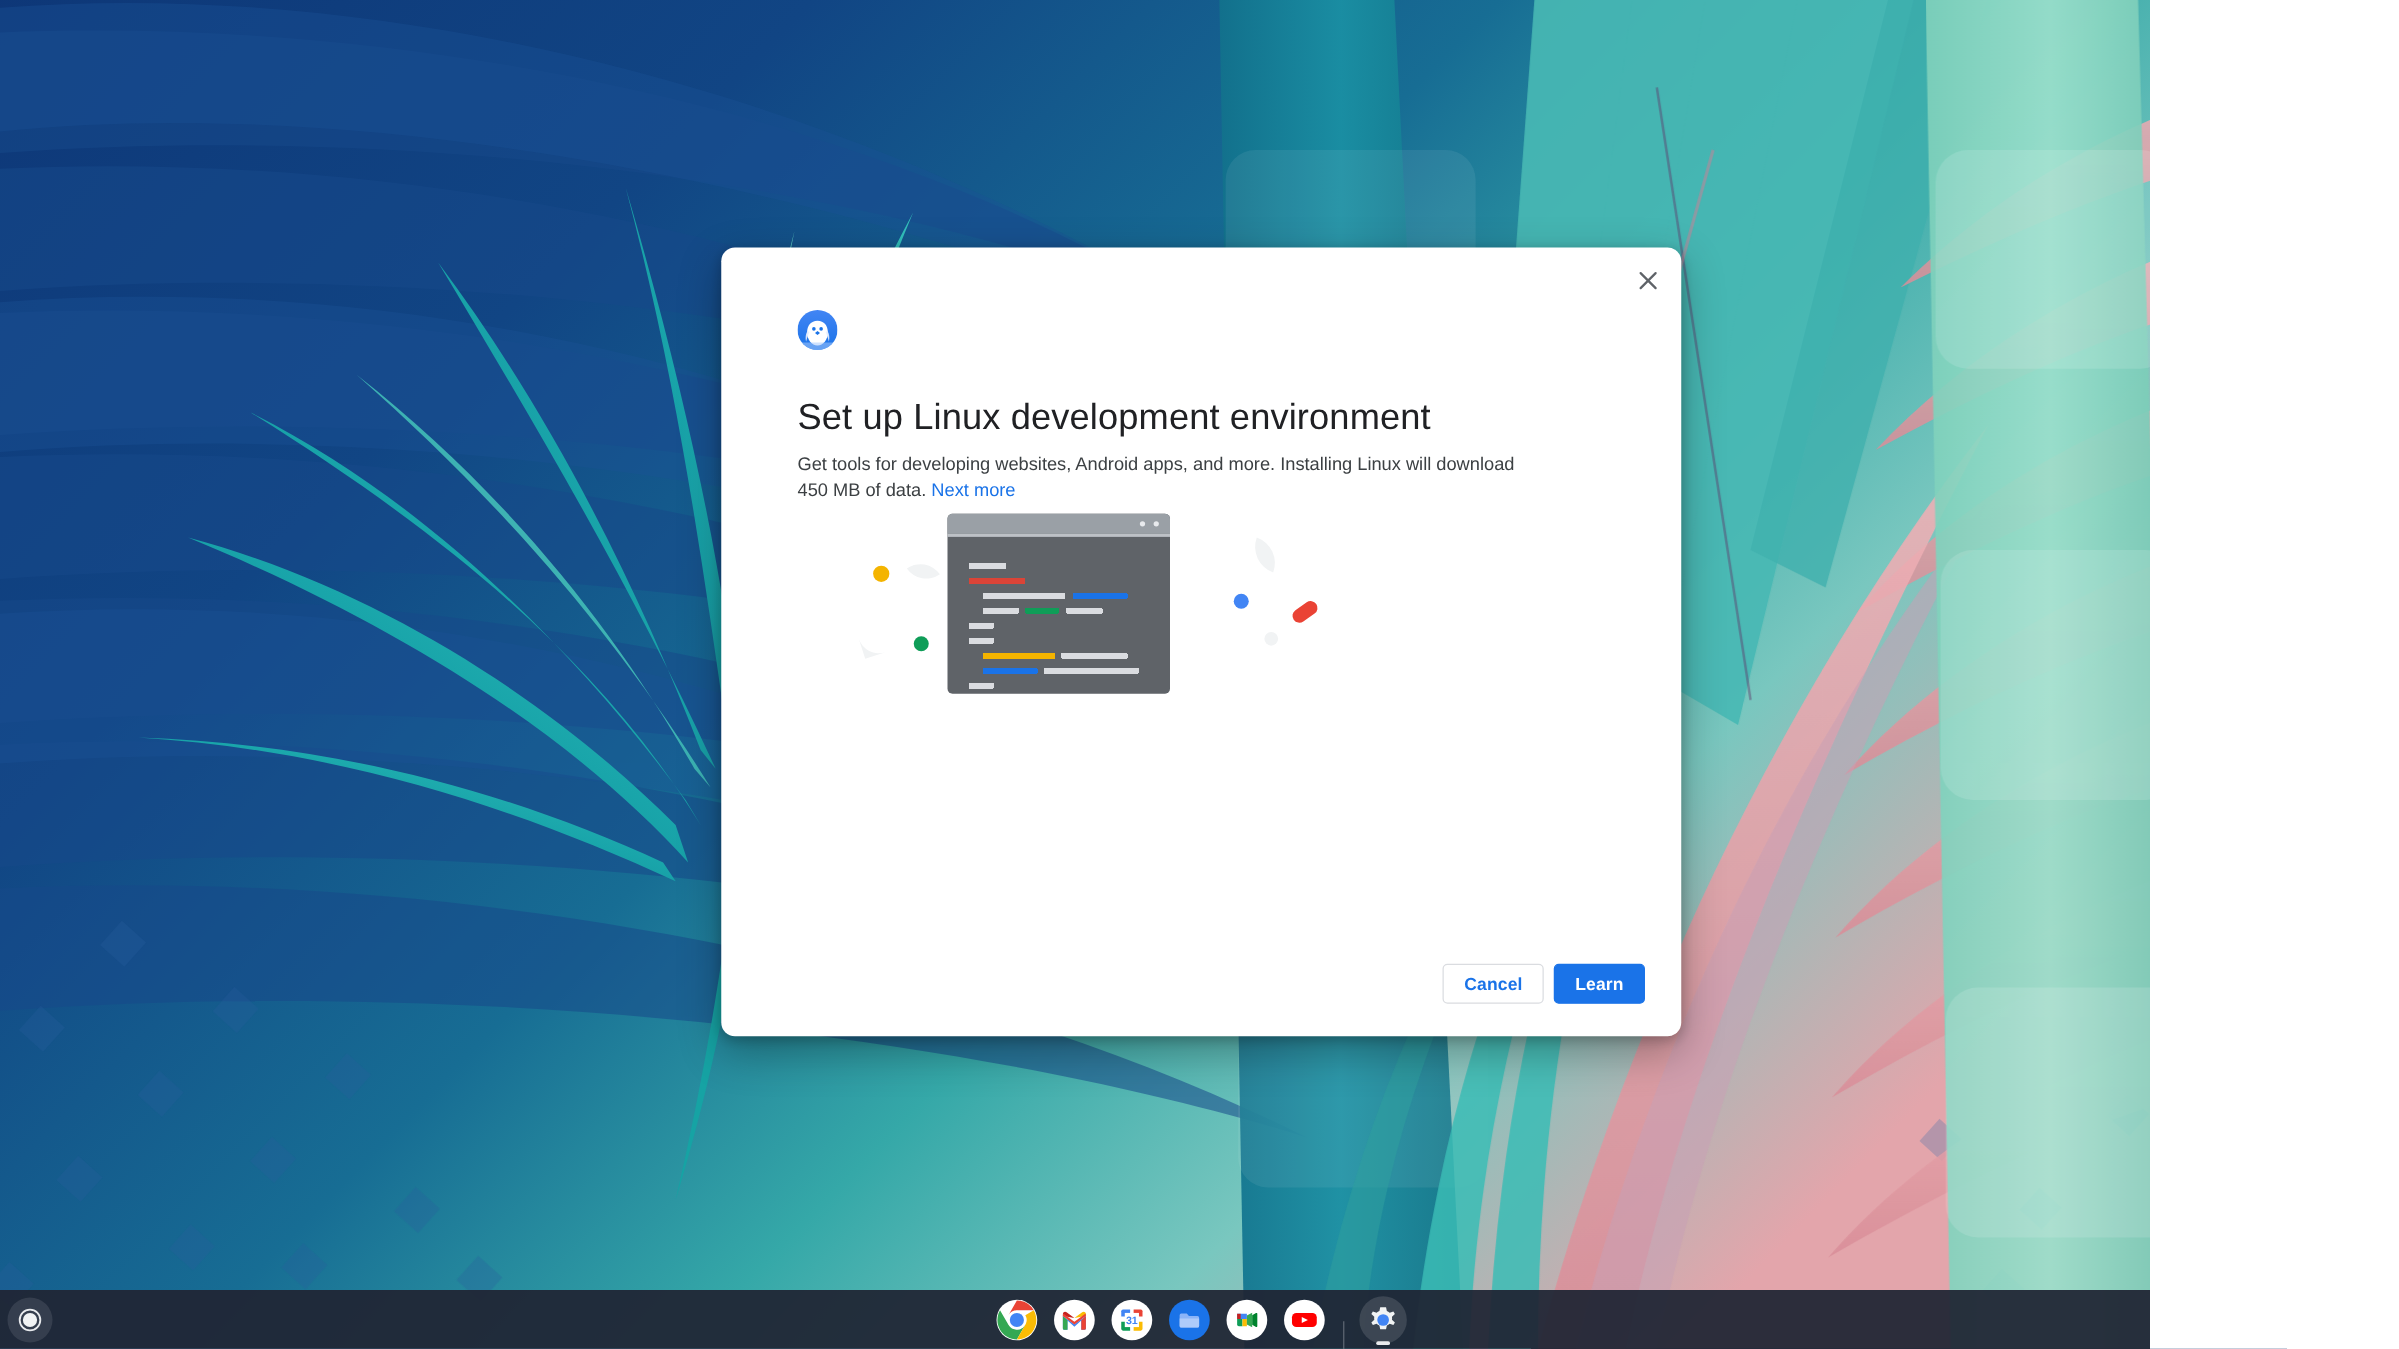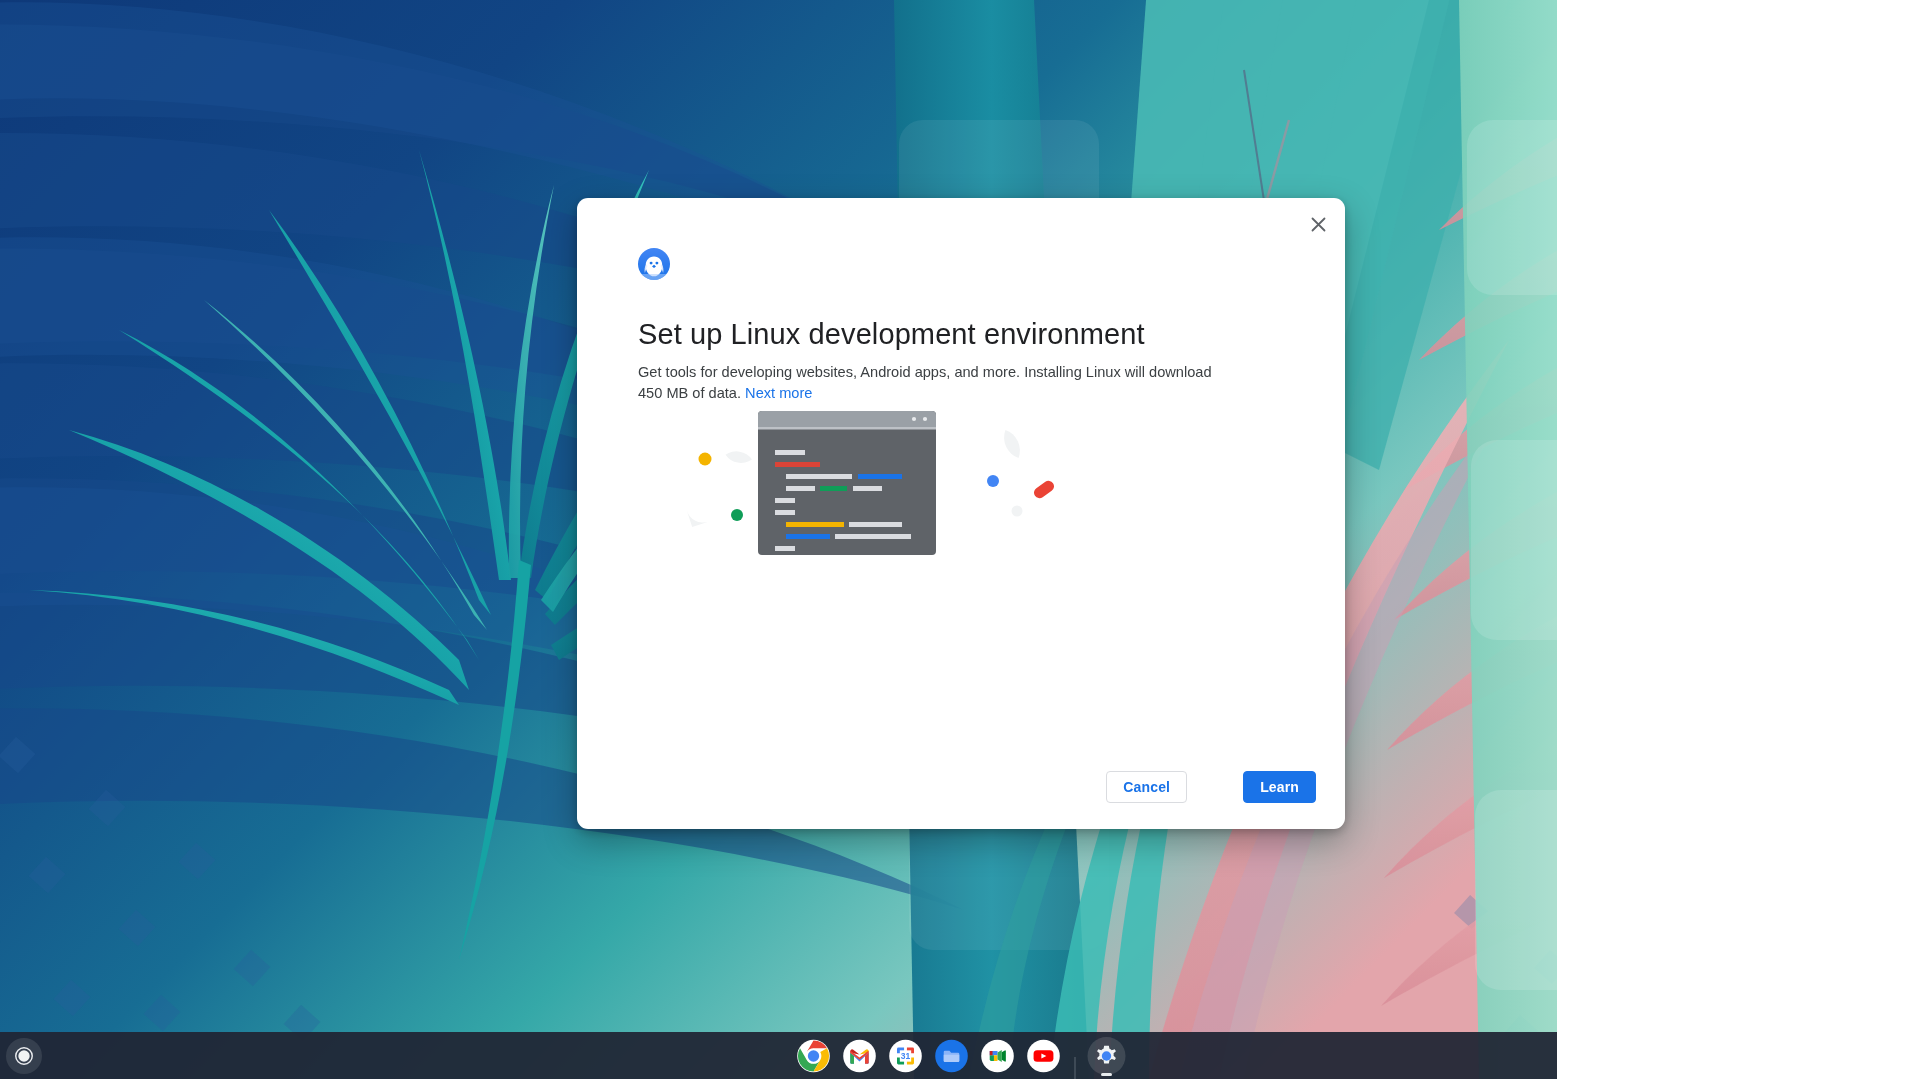--- a/index.html
+++ b/index.html
@@ -4,21 +4,21 @@
 <title>ChromeOS — Set up Linux development environment</title>
 <style>
   * { box-sizing: border-box; margin: 0; padding: 0; }
   html, body {
     width: 1919px; height: 1079px; overflow: hidden;
     font-family: "Liberation Sans", sans-serif;
   }
 
   
   #desktop {
-    position: relative; width: 1557px; height: 1079px;
+    position: relative; width: 1720px; height: 1079px;
     background: #123a73; overflow: hidden;
   }
   #wallpaper { position: absolute; inset: 0; width: 100%; height: 100%; display: block; }
 
   
   #dialog {
     position: absolute; left: 577px; top: 198px;
     width: 768px; height: 631px;
     background: #ffffff; border-radius: 11px;
     box-shadow: 0 12px 34px rgba(0,0,0,.30), 0 3px 10px rgba(0,0,0,.22);
@@ -61,21 +61,21 @@
   
   #dialog-actions {
     position: absolute; right: 29px; bottom: 26px;
     display: flex; align-items: center; gap: 8px;
   }
   .btn {
     font-family: "Liberation Sans", sans-serif;
     font-size: 14px; font-weight: 700; letter-spacing: .15px;
     height: 32px; padding: 0 16px; border-radius: 4px; cursor: pointer;
     display: inline-flex; align-items: center; justify-content: center;
-    line-height: 1; white-space: nowrap; margin-left: 48px;
+    line-height: 1; white-space: nowrap;
   }
   .btn-outlined {
     background: #fff; color: #1a73e8; border: 1px solid #dadce0;
   }
   .btn-filled {
     background: #1a73e8; color: #fff; border: 1px solid #1a73e8;
   }
 
   
   #shelf {

